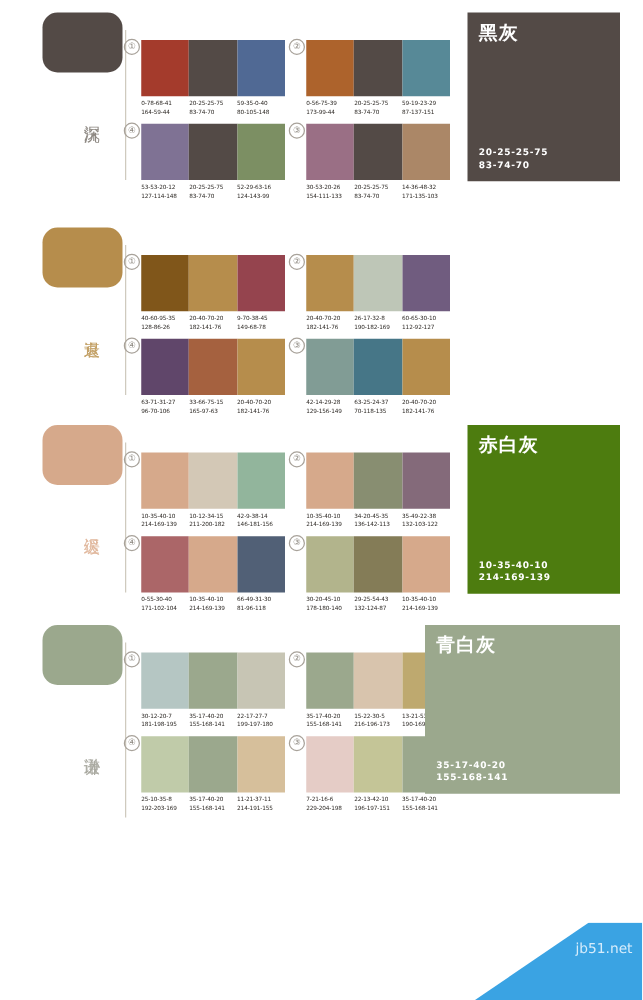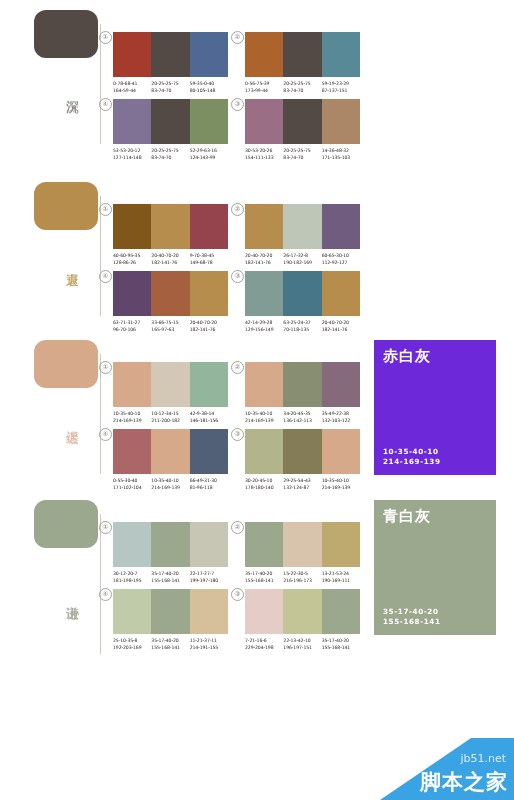--- a/index.html
+++ b/index.html
@@ -152,20 +152,27 @@
               <span>20-25-25-75</span>
               <span>83-74-70</span>
             </div>
             <div class="code">
               <span>14-36-48-32</span>
               <span>171-135-103</span>
             </div>
           </div>
       </div>
 
+      <div class="panel" id="r0-panel" style="background: rgb(83, 74, 70);">
+        <div class="panel-title">黑灰</div>
+        <div class="panel-codes">
+          <span>20-25-25-75</span>
+          <span>83-74-70</span>
+        </div>
+      </div>
     </div>
   </div>
 
   <div class="row" style="top:172px;position:absolute;left:0;width:514px;">
     <div class="row-inner">
       <div class="mood" id="r1-mood" style="background: rgb(182, 141, 76);"></div>
       <div class="mood-label" id="r1-lab" style="top: 90px; color: rgb(195, 161, 103);">衰退</div>
       <div class="divider"></div>
 
       <div class="group" style="left:113px;top:32px;">
@@ -348,21 +355,21 @@
               <span>29-25-54-43</span>
               <span>132-124-87</span>
             </div>
             <div class="code">
               <span>10-35-40-10</span>
               <span>214-169-139</span>
             </div>
           </div>
       </div>
 
-      <div class="panel" id="r2-panel" style="background: #6d28d9;">
+      <div class="panel" id="r2-panel" style="background: #4d7c0f;">
         <div class="panel-title">赤白灰</div>
         <div class="panel-codes">
           <span>10-35-40-10</span>
           <span>214-169-139</span>
         </div>
       </div>
     </div>
   </div>
 
   <div class="row" style="top:490px;position:absolute;left:0;width:514px;">
@@ -453,29 +460,28 @@
               <span>22-13-42-10</span>
               <span>196-197-151</span>
             </div>
             <div class="code">
               <span>35-17-40-20</span>
               <span>155-168-141</span>
             </div>
           </div>
       </div>
 
-      <div class="panel" id="r3-panel" style="background: rgb(155, 168, 141);">
+      <div class="panel" id="r3-panel" style="background: rgb(155, 168, 141); padding-left: 34px;">
         <div class="panel-title">青白灰</div>
         <div class="panel-codes">
           <span>35-17-40-20</span>
           <span>155-168-141</span>
         </div>
       </div>
     </div>
   </div>
 
   <div class="watermark">
     <div class="wm-band" id="wm-band" style="background: rgb(58, 163, 227);"></div>
     <div class="wm-top">jb51.net</div>
-    <div class="wm-main">脚本之家</div>
   </div>
 
 </div>
 
 </body></html>

